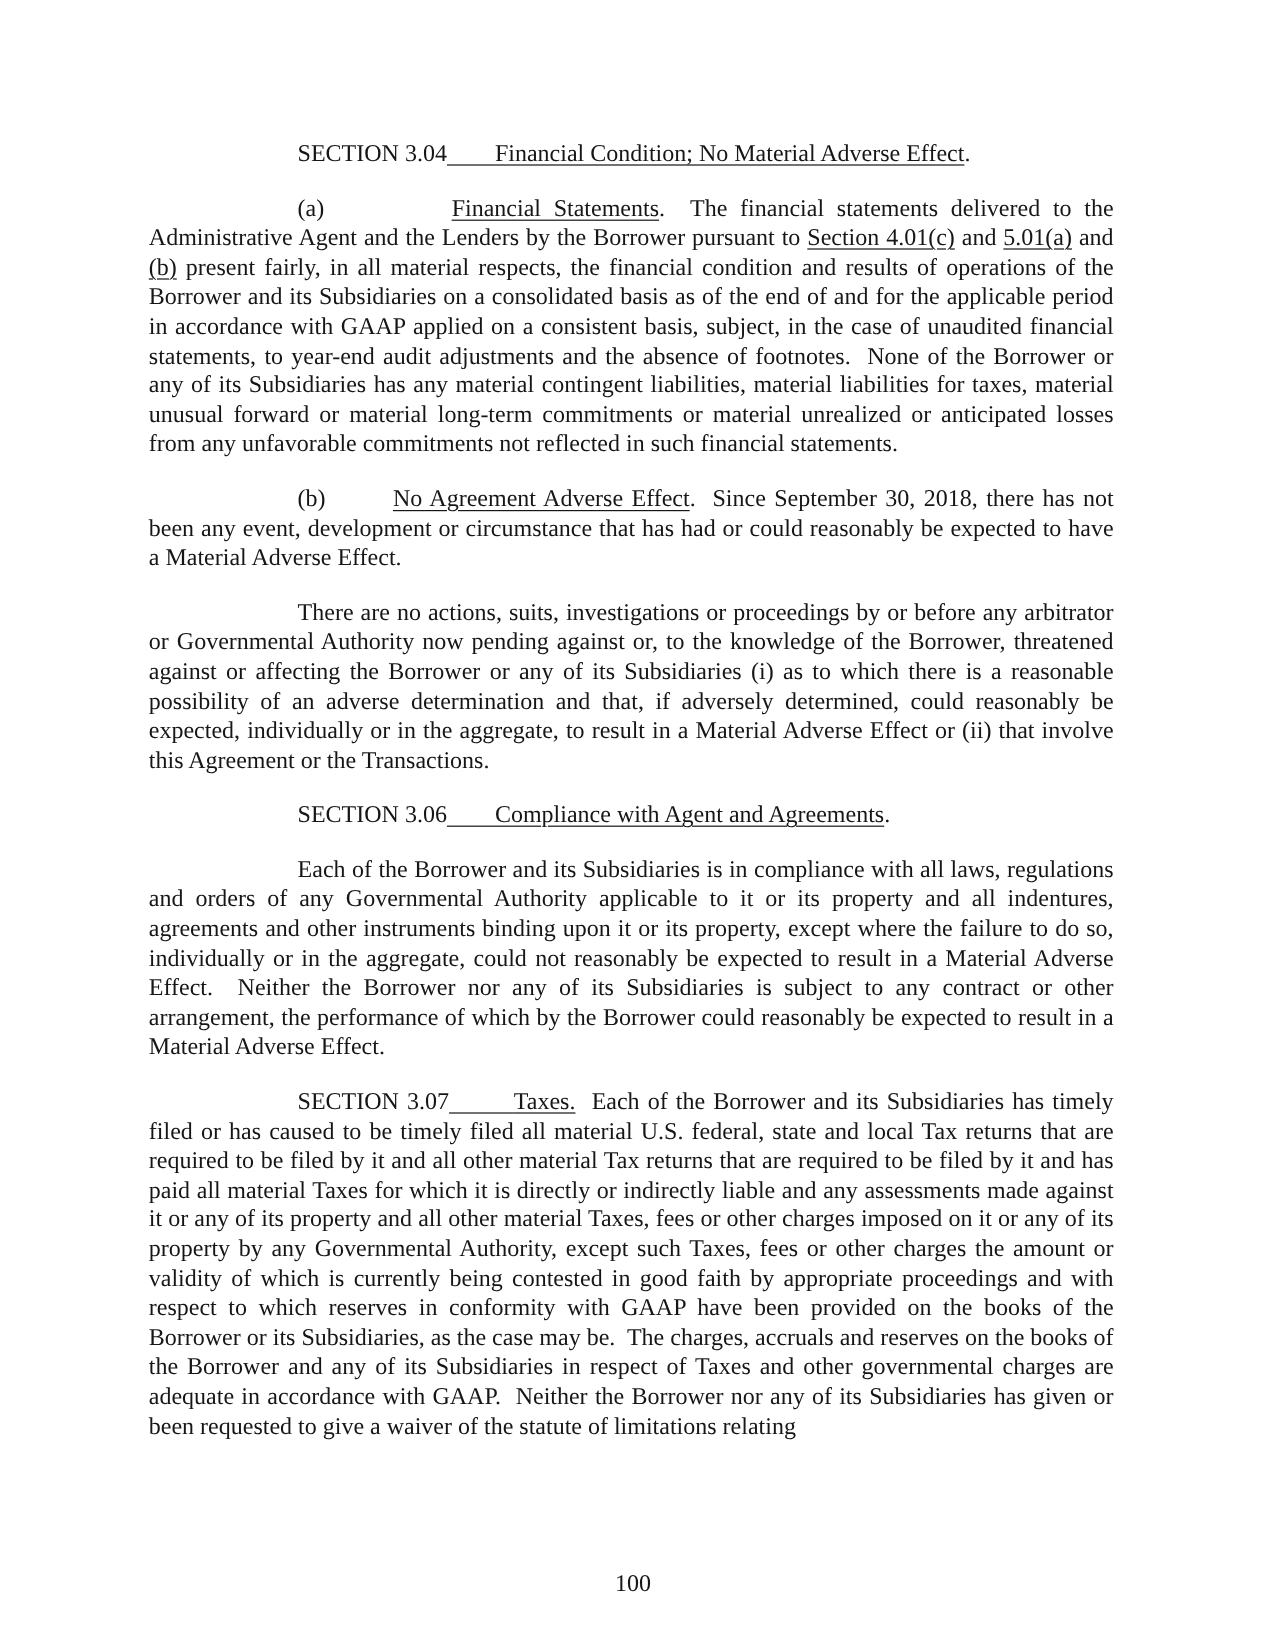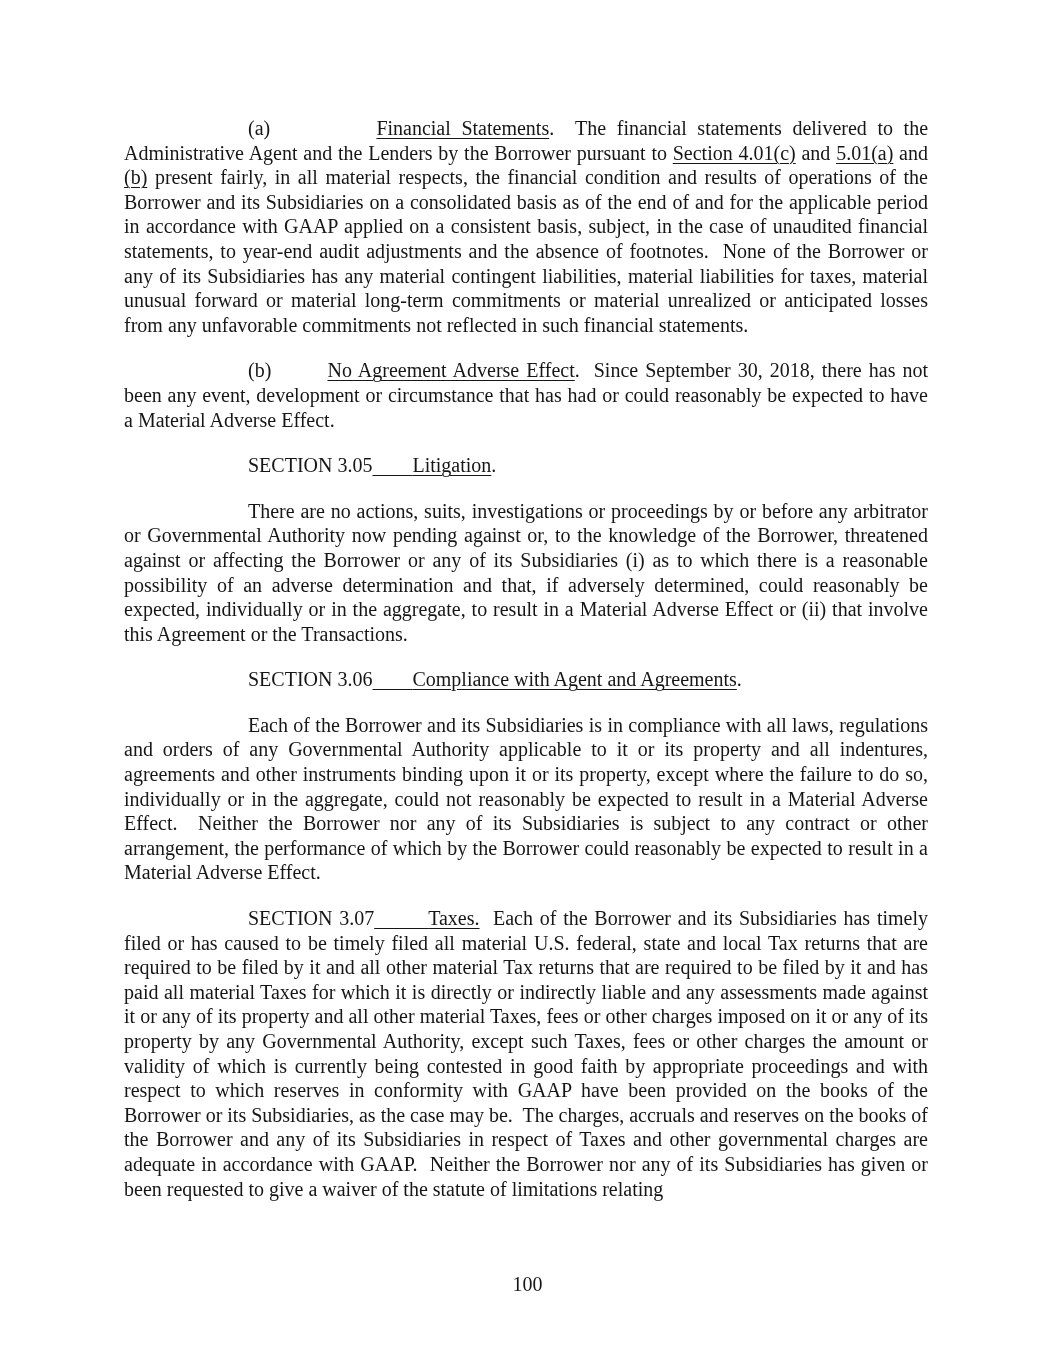--- a/index.html
+++ b/index.html
@@ -29,34 +29,34 @@
   .content p.heading {
     text-align: left;
   }
   .u {
     text-decoration: underline;
     text-underline-offset: 3px;
     text-decoration-thickness: 1.4px;
   }
   .page-number {
     position: absolute;
-    top: 1272px;
+    top: 1308px;
     left: 0;
     width: 100%;
     text-align: center;
     text-indent: 0;
   }
 </style>
 </head>
 <body>
 
 <div class="page">
   <div class="content">
+      <p class="heading"><span>SECTION 3.04</span><span class="u">&nbsp;&nbsp;&nbsp;&nbsp;&nbsp;&nbsp;&nbsp;&nbsp;</span><span class="u">Financial Condition; No Material Adverse Effect</span><span>.</span></p>
       <p class="body"><span>(a)</span><span>&nbsp;&nbsp;&nbsp;&nbsp;&nbsp;&nbsp;&nbsp;&nbsp;&nbsp;&nbsp;</span><span class="u">Financial Statements</span><span>.&nbsp; The financial statements delivered to the Administrative Agent and the Lenders by the Borrower pursuant to </span><span class="u">Section 4.01(c)</span><span> and </span><span class="u">5.01(a)</span><span> and </span><span class="u">(b)</span><span> present fairly, in all material respects, the financial condition and results of operations of the Borrower and its Subsidiaries on a consolidated basis as of the end of and for the applicable period in accordance with GAAP applied on a consistent basis, subject, in the case of unaudited financial statements, to year-end audit adjustments and the absence of footnotes.&nbsp; None of the Borrower or any of its Subsidiaries has any material contingent liabilities, material liabilities for taxes, material unusual forward or material long-term commitments or material unrealized or anticipated losses from any unfavorable commitments not reflected in such financial statements.</span></p>
       <p class="body"><span>(b)</span><span>&nbsp;&nbsp;&nbsp;&nbsp;&nbsp;&nbsp;&nbsp;&nbsp;</span><span class="u">No Agreement Adverse Effect</span><span>.&nbsp; Since September 30, 2018, there has not been any event, development or circumstance that has had or could reasonably be expected to have a Material Adverse Effect.</span></p>
-      <p class="heading"><span>SECTION 3.05</span><span class="u">&nbsp;&nbsp;&nbsp;&nbsp;&nbsp;&nbsp;&nbsp;&nbsp;</span><span class="u">Litigation</span><span>.</span></p>
       <p class="body"><span>There are no actions, suits, investigations or proceedings by or before any arbitrator or Governmental Authority now pending against or, to the knowledge of the Borrower, threatened against or affecting the Borrower or any of its Subsidiaries (i) as to which there is a reasonable possibility of an adverse determination and that, if adversely determined, could reasonably be expected, individually or in the aggregate, to result in a Material Adverse Effect or (ii) that involve this Agreement or the Transactions.</span></p>
       <p class="heading"><span>SECTION 3.06</span><span class="u">&nbsp;&nbsp;&nbsp;&nbsp;&nbsp;&nbsp;&nbsp;&nbsp;</span><span class="u">Compliance with Agent and Agreements</span><span>.</span></p>
       <p class="body"><span>Each of the Borrower and its Subsidiaries is in compliance with all laws, regulations and orders of any Governmental Authority applicable to it or its property and all indentures, agreements and other instruments binding upon it or its property, except where the failure to do so, individually or in the aggregate, could not reasonably be expected to result in a Material Adverse Effect.&nbsp; Neither the Borrower nor any of its Subsidiaries is subject to any contract or other arrangement, the performance of which by the Borrower could reasonably be expected to result in a Material Adverse Effect.</span></p>
       <p class="body"><span>SECTION 3.07</span><span class="u">&nbsp;&nbsp;&nbsp;&nbsp;&nbsp;&nbsp;&nbsp;&nbsp;</span><span class="u">Taxes.</span><span>&nbsp; Each of the Borrower and its Subsidiaries has timely filed or has caused to be timely filed all material U.S. federal, state and local Tax returns that are required to be filed by it and all other material Tax returns that are required to be filed by it and has paid all material Taxes for which it is directly or indirectly liable and any assessments made against it or any of its property and all other material Taxes, fees or other charges imposed on it or any of its property by any Governmental Authority, except such Taxes, fees or other charges the amount or validity of which is currently being contested in good faith by appropriate proceedings and with respect to which reserves in conformity with GAAP have been provided on the books of the Borrower or its Subsidiaries, as the case may be.&nbsp; The charges, accruals and reserves on the books of the Borrower and any of its Subsidiaries in respect of Taxes and other governmental charges are adequate in accordance with GAAP.&nbsp; Neither the Borrower nor any of its Subsidiaries has given or been requested to give a waiver of the statute of limitations relating</span></p>
     </div>
   <div class="page-number">100</div>
 </div>
 
 </body></html>

